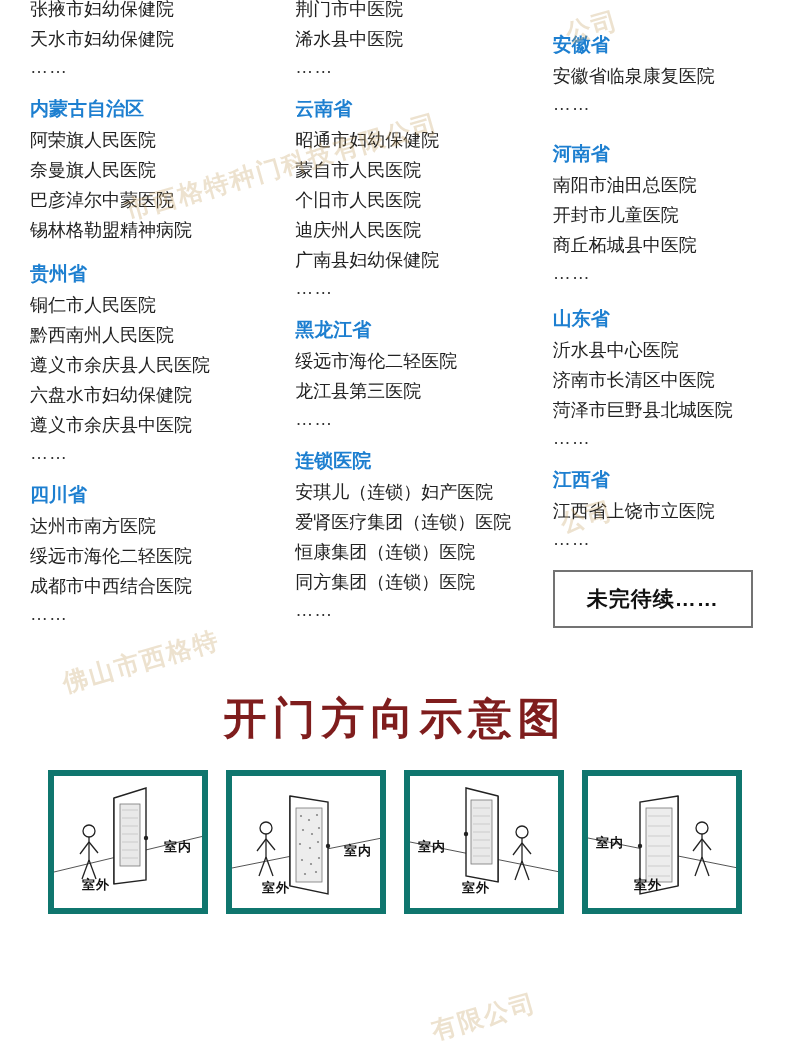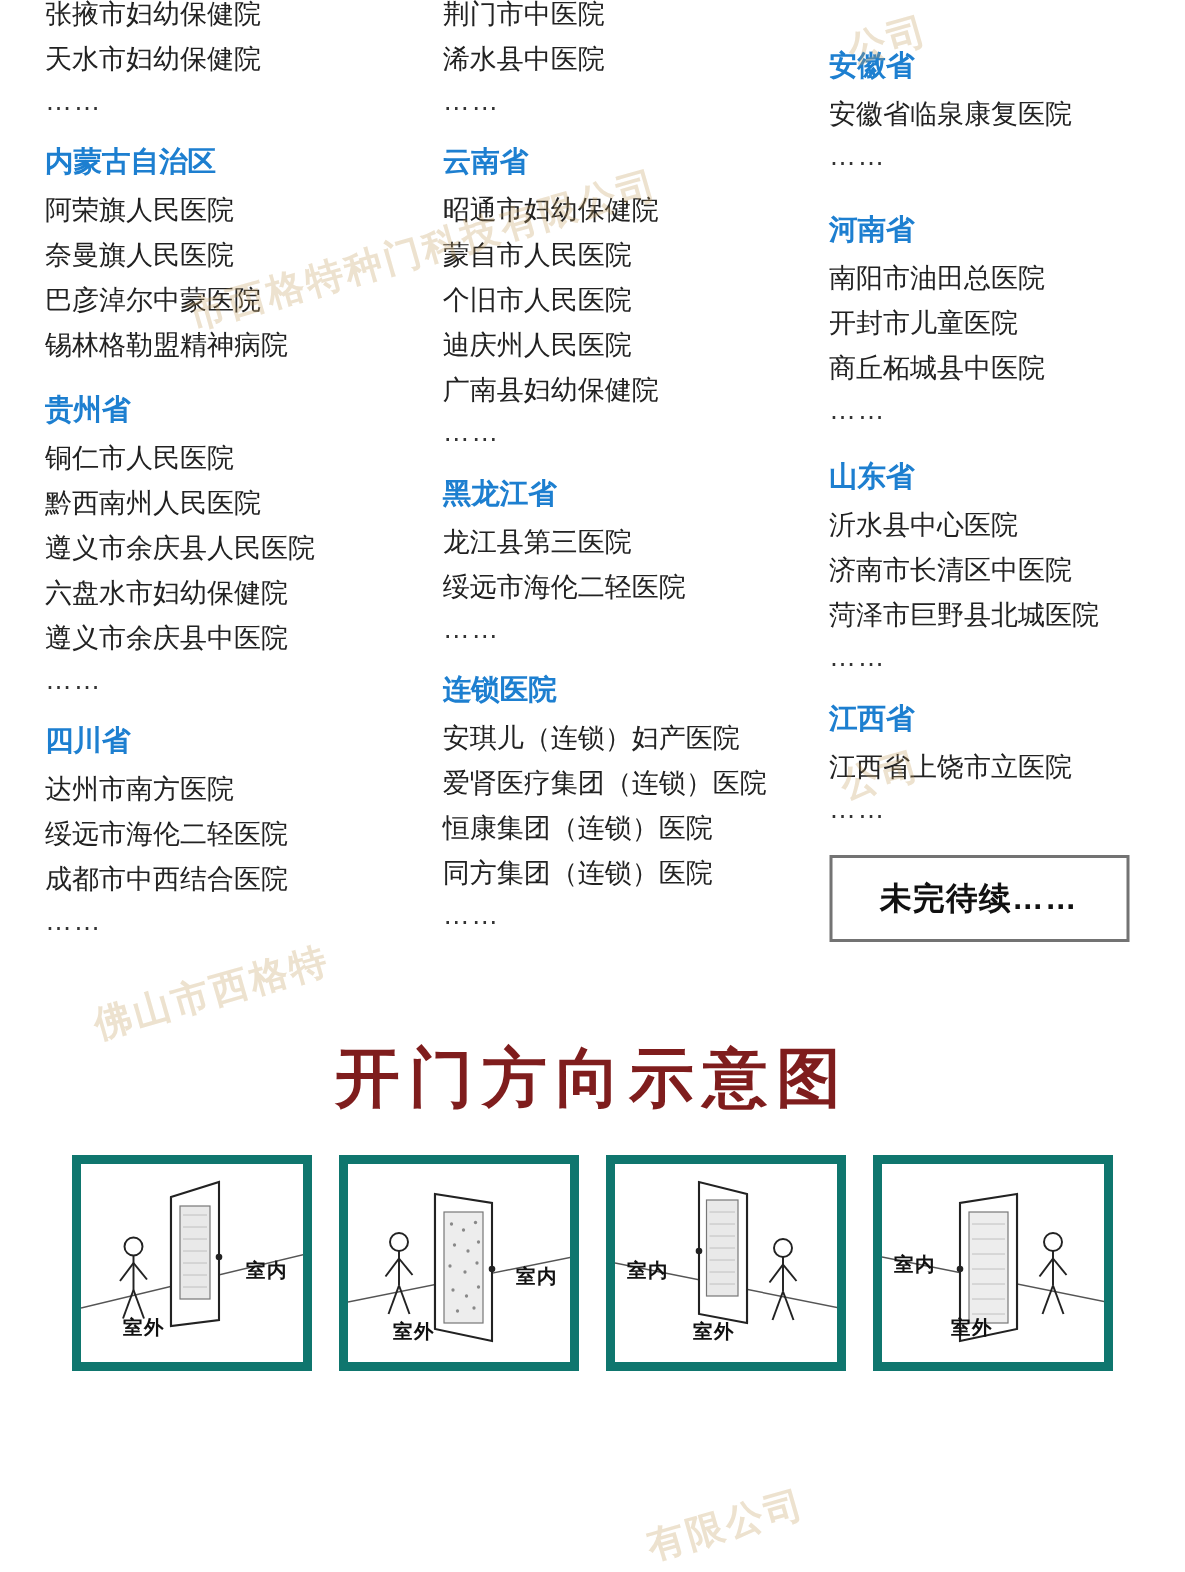--- a/index.html
+++ b/index.html
@@ -201,22 +201,22 @@
       <div class="item">昭通市妇幼保健院</div>
       <div class="item">蒙自市人民医院</div>
       <div class="item">个旧市人民医院</div>
       <div class="item">迪庆州人民医院</div>
       <div class="item">广南县妇幼保健院</div>
       <div class="ellipsis">……</div>
     </div>
 
     <div class="group">
       <div class="group-title">黑龙江省</div>
+      <div class="item">绥远市海伦二轻医院</div>
       <div class="item">龙江县第三医院</div>
-      <div class="item">绥远市海伦二轻医院</div>
       <div class="ellipsis">……</div>
     </div>
 
     <div class="group">
       <div class="group-title">连锁医院</div>
       <div class="item">安琪儿（连锁）妇产医院</div>
       <div class="item">爱肾医疗集团（连锁）医院</div>
       <div class="item">恒康集团（连锁）医院</div>
       <div class="item">同方集团（连锁）医院</div>
       <div class="ellipsis">……</div>

